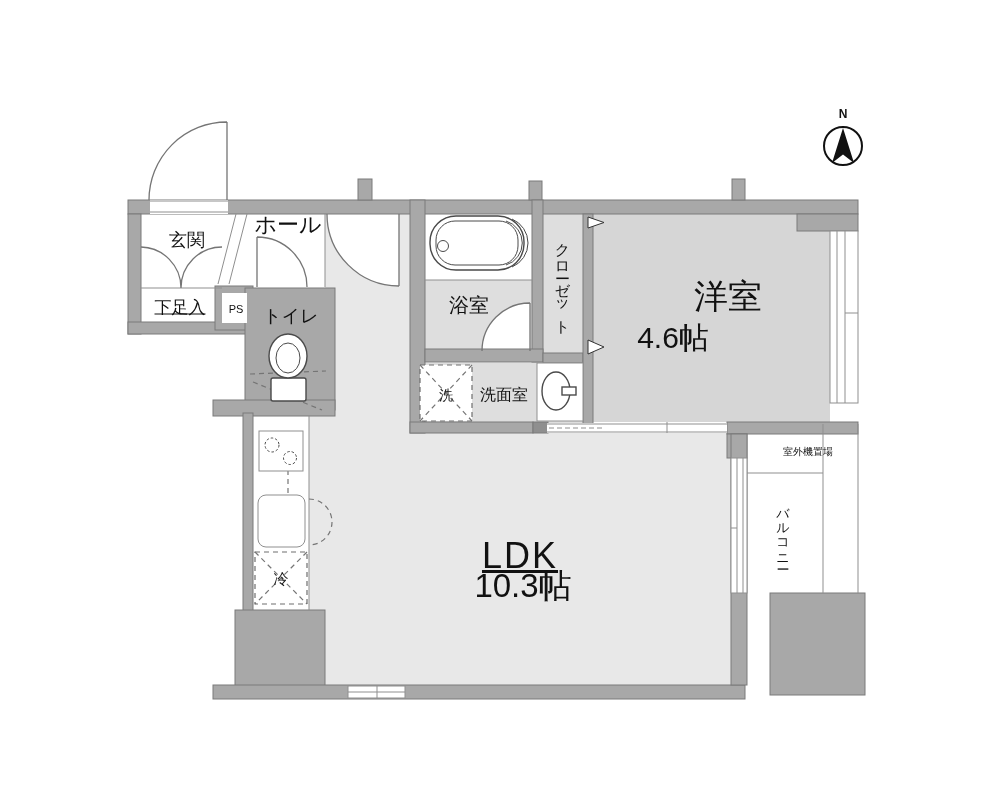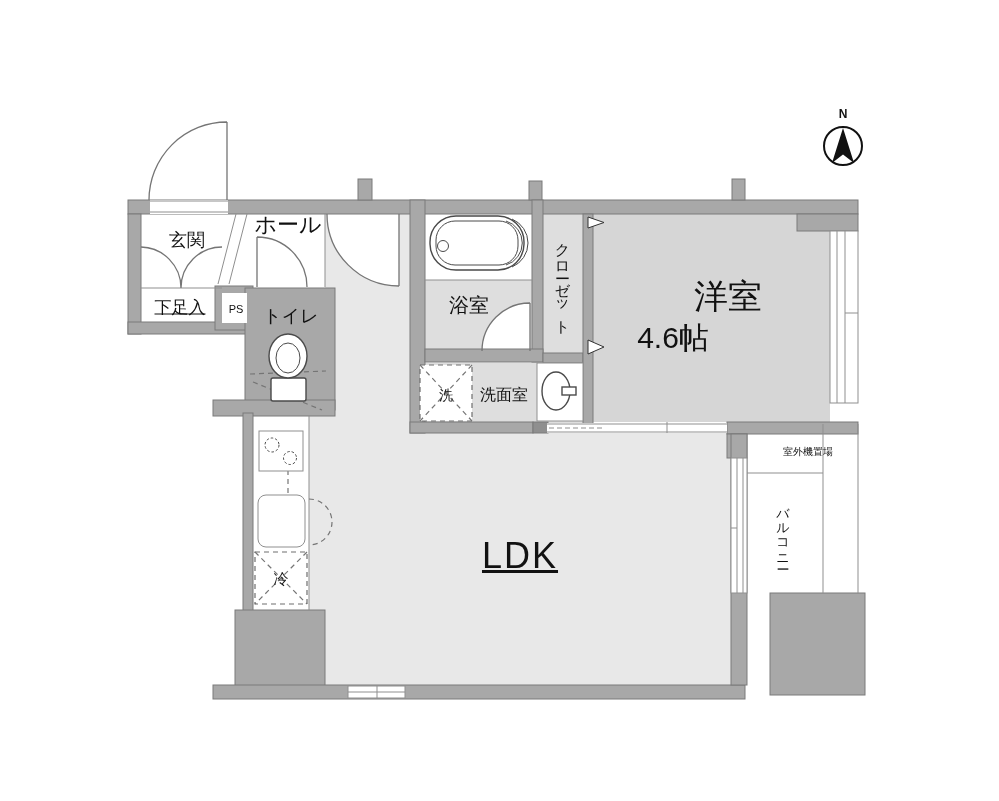--- a/index.html
+++ b/index.html
@@ -171,16 +171,17 @@
   <div class="lbl" style="left:180px;top:307px;font-size:17px;text-decoration:underline;">下足入</div>
   <div class="lbl" style="left:236px;top:309px;font-size:11px;">PS</div>
   <div class="lbl" style="left:291px;top:316px;font-size:18px;">トイレ</div>
   <div class="lbl" style="left:469px;top:305px;font-size:20px;">浴室</div>
   <div class="lbl vlabel" style="left:563px;top:281px;font-size:15px;letter-spacing:2px;">クローゼット</div>
   <div class="lbl" style="left:446px;top:395px;font-size:14px;">洗</div>
   <div class="lbl" style="left:504px;top:395px;font-size:16px;">洗面室</div>
   <div class="lbl" style="left:708px;top:296px;font-size:34px;margin-left:20px;">洋室</div>
   <div class="lbl" style="left:673px;top:338px;font-size:30px;">4.6帖</div>
   <div class="lbl" style="left:520px;top:556px;font-size:36px;letter-spacing:2px;text-decoration:underline;">LDK</div>
+  <div class="lbl" style="left:523px;top:585px;font-size:33px;">10.3帖</div>
   <div class="lbl" style="left:281px;top:578px;font-size:15px;">冷</div>
   <div class="lbl" style="left:808px;top:452px;font-size:10px;font-family:Liberation Serif, serif;">室外機置場</div>
   <div class="lbl vlabel" style="left:783px;top:531px;font-size:13px;letter-spacing:1px;">バルコニー</div>
 </div>
 
 </body></html>

